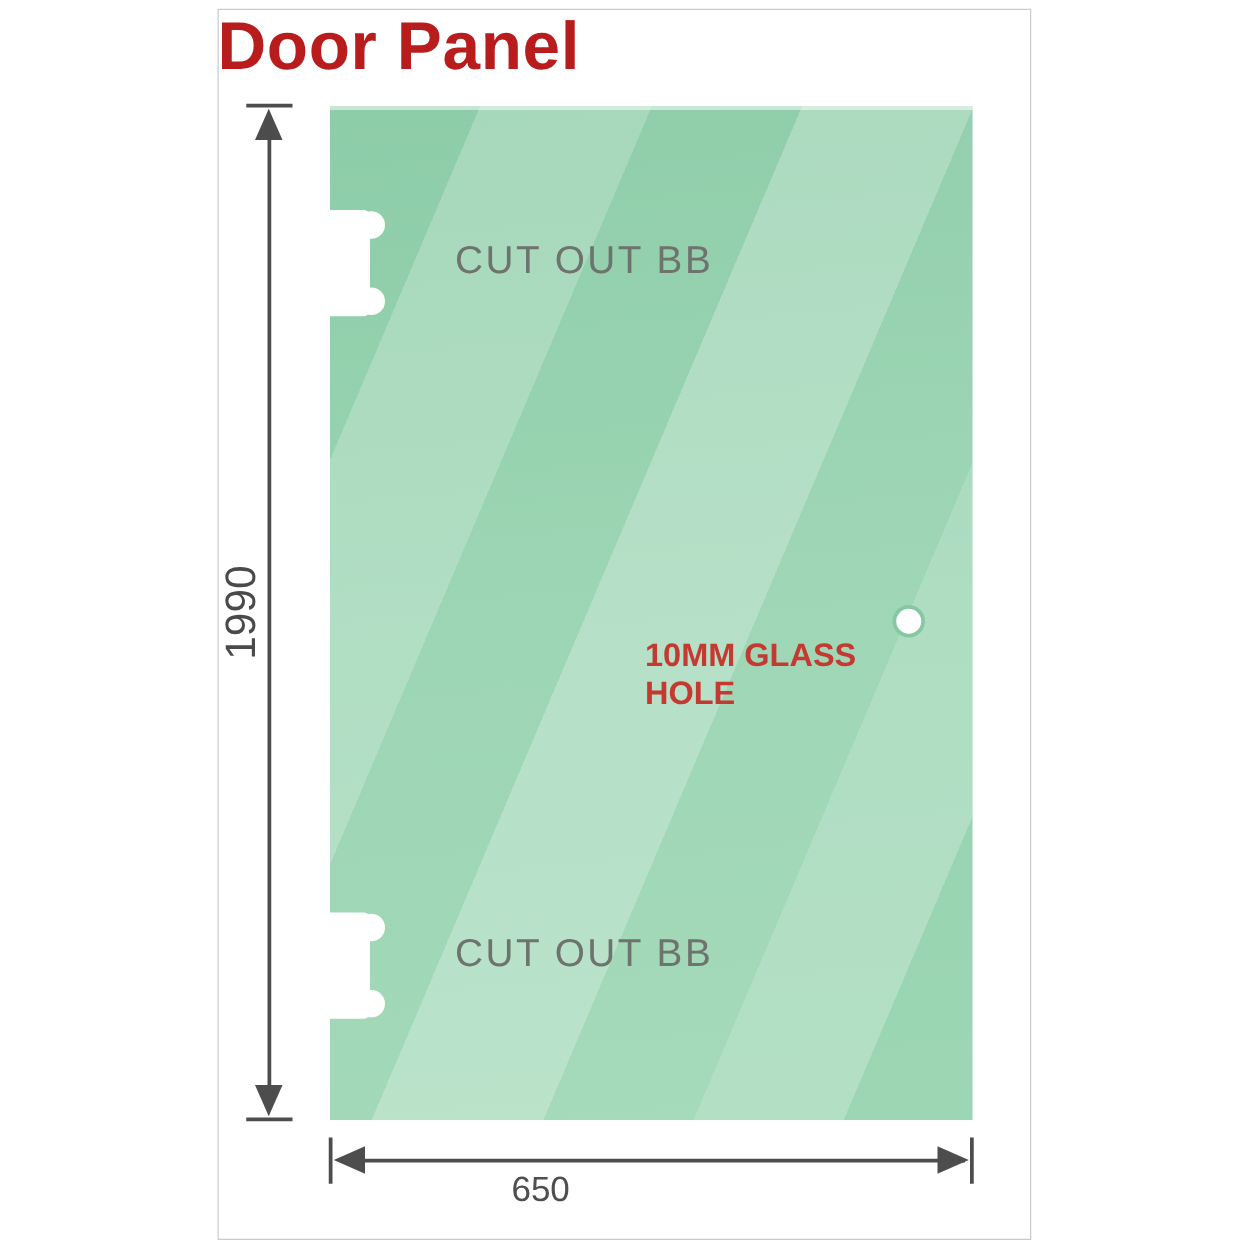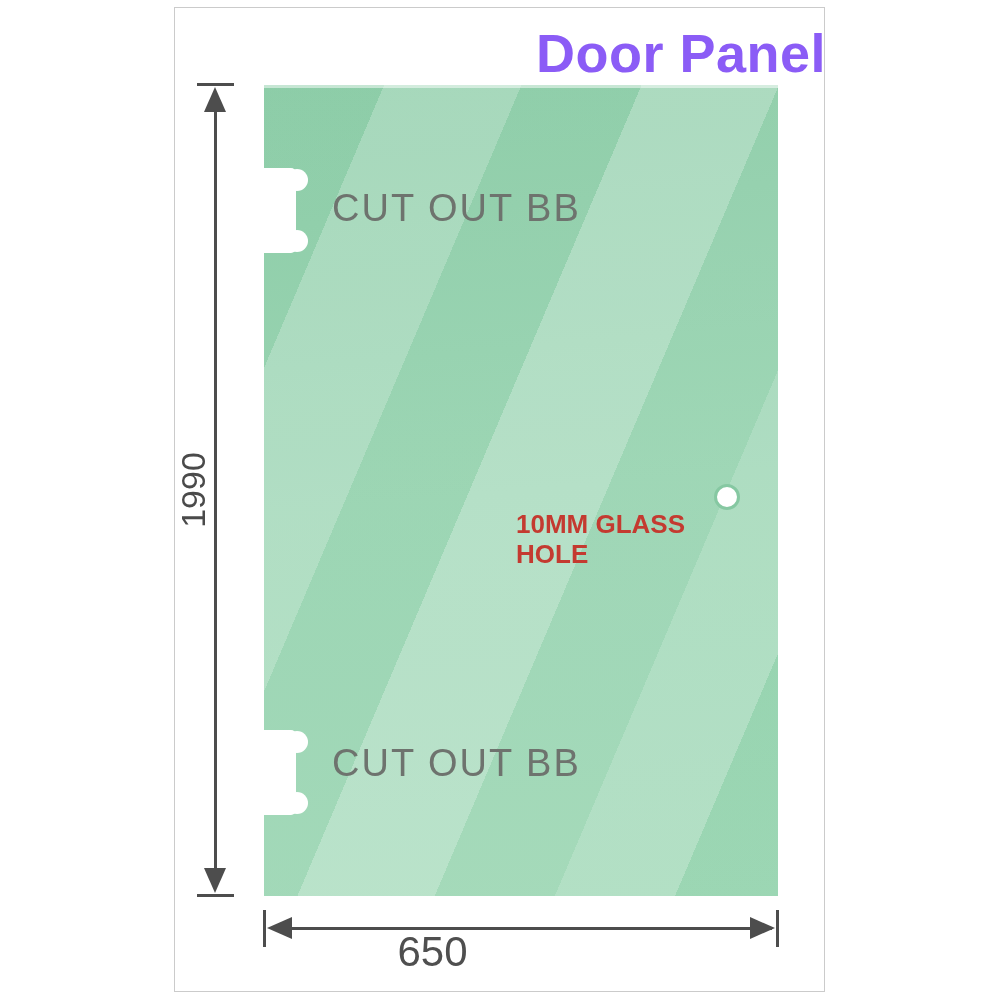--- a/index.html
+++ b/index.html
@@ -9,22 +9,22 @@
   }
   .abs{position:absolute;}
 
   
   .frame{
     left:174px;top:7px;width:651px;height:985px;
     background:#ffffff;border:1px solid #cbcbcb;box-sizing:border-box;
   }
 
   .title{
-    left:174px;top:18px;width:652px;height:70px;line-height:70px;
-    text-align:right;font-size:54px;font-weight:700;color:#8b5cf6;
+    left:174px;top:2px;width:652px;height:70px;line-height:70px;
+    text-align:left;font-size:54px;font-weight:700;color:#b91c1c;
     letter-spacing:0.5px;
   }
 
   
   .glass{
     left:264px;top:85px;width:514px;height:811px;
     background:
       linear-gradient(113deg,
         rgba(255,255,255,0.10) 0 14%,
         rgba(255,255,255,0.30) 14% 30%,
@@ -39,22 +39,22 @@
 
   
   .cutout-rect{background:#ffffff;width:32px;height:85px;left:264px;border-radius:0 5px 5px 0;}
   .cutout-rect.top{top:168px;}
   .cutout-rect.bottom{top:730px;}
   .cutout-bump{background:#ffffff;width:22px;height:22px;border-radius:50%;left:286px;}
   .bump-a{top:169px;} .bump-b{top:230px;}
   .bump-c{top:731px;} .bump-d{top:792px;}
 
   .cutout-label{
-    left:332px;width:260px;height:40px;line-height:40px;
-    font-size:38px;letter-spacing:2px;color:#6e736e;font-weight:400;
+    left:364px;width:260px;height:40px;line-height:40px;
+    font-size:31px;letter-spacing:2px;color:#6e736e;font-weight:400;
   }
   .cutout-label.top{top:188px;}
   .cutout-label.bottom{top:743px;}
 
   
   .hole{
     left:714px;top:484px;width:20px;height:20px;border-radius:50%;
     background:#ffffff;border:3px solid #86c8a2;
   }
   .hole-label{
@@ -76,21 +76,21 @@
     transform:rotate(-90deg);
   }
 
   .htick{width:3px;height:37px;top:910px;}
   .htick.left{left:263px;} .htick.right{left:776px;}
   .hline{height:3px;top:927px;left:272px;width:500px;}
   .arrow-left{left:267px;top:917px;border-top:11px solid transparent;border-bottom:11px solid transparent;border-right:25px solid #4d4d4d;}
   .arrow-right{left:750px;top:917px;border-top:11px solid transparent;border-bottom:11px solid transparent;border-left:25px solid #4d4d4d;}
   .width-label{
     left:385px;top:931px;width:95px;height:42px;line-height:42px;
-    text-align:center;font-size:42px;color:#4f4f4f;
+    text-align:center;font-size:28px;color:#4f4f4f;
   }
 </style>
 </head>
 <body>
 
 <div class="abs frame"></div>
 
 <div class="abs title">Door Panel</div>
 
 <div class="abs glass"></div>

